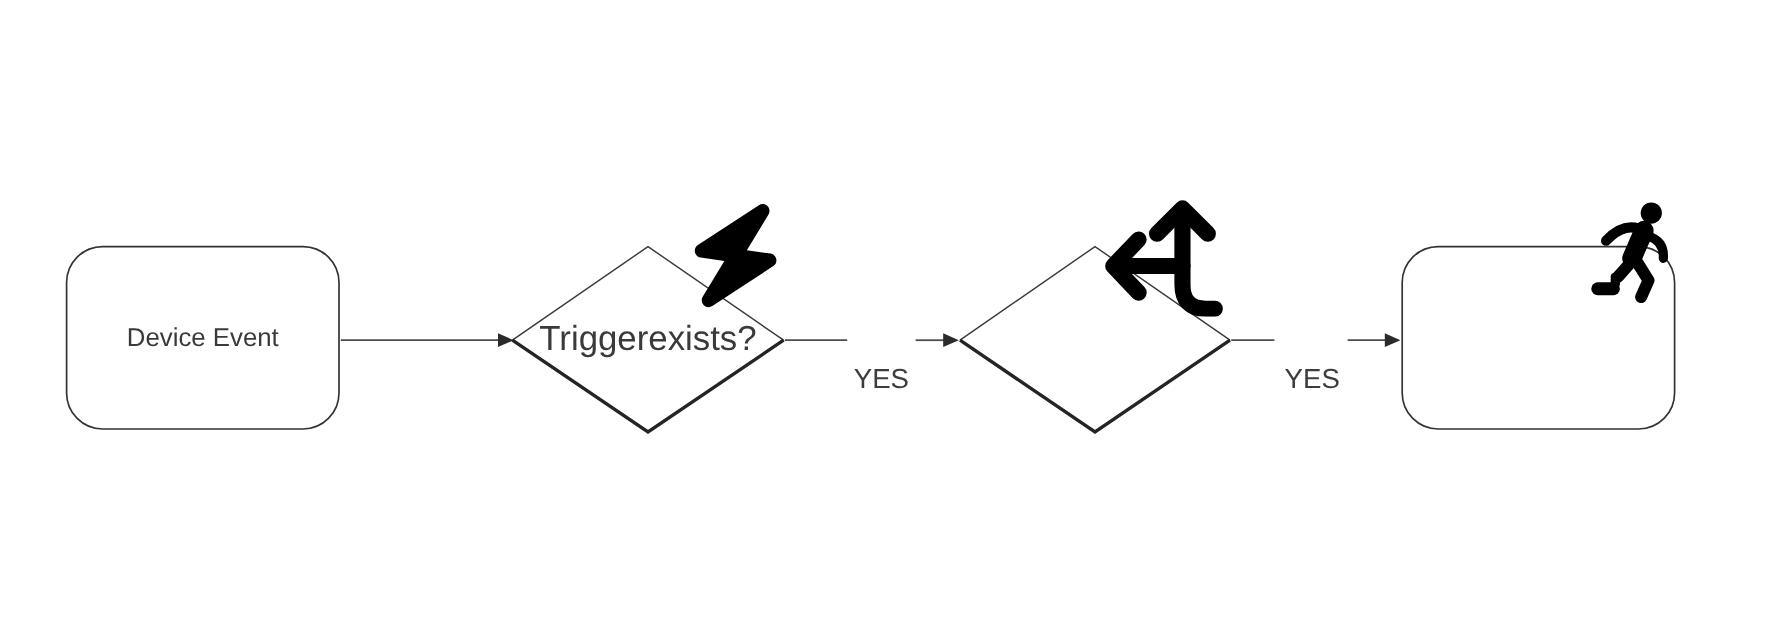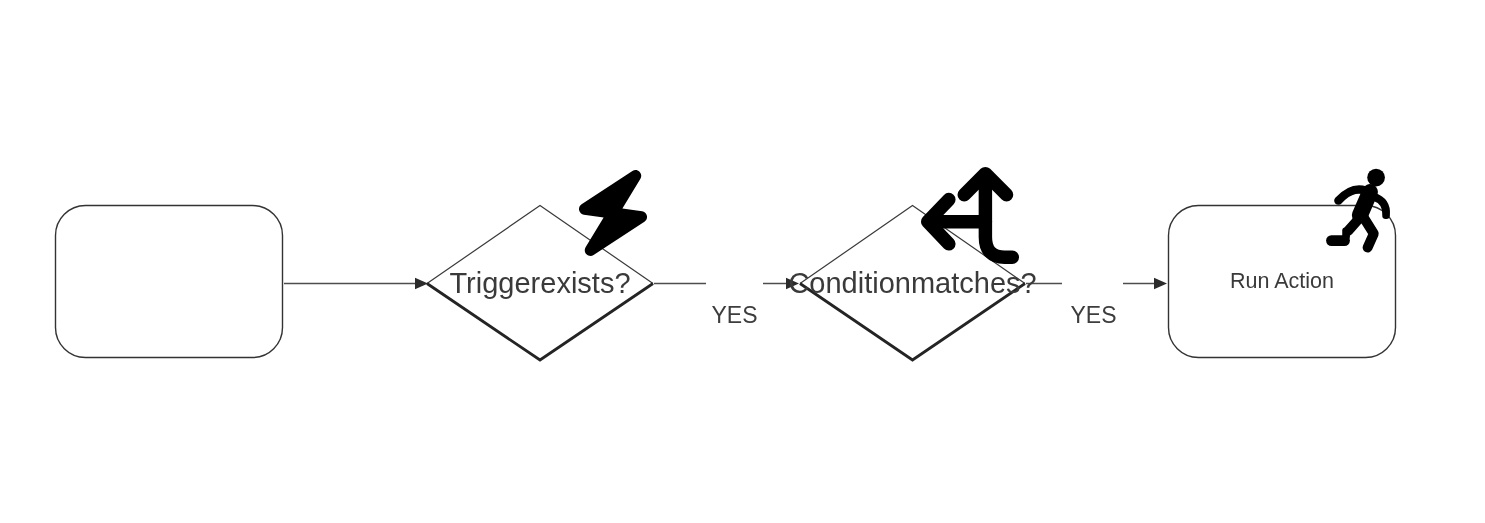--- a/index.html
+++ b/index.html
@@ -94,30 +94,26 @@
     </g>
     <g fill="none" stroke="#000000" stroke-linecap="round" stroke-linejoin="round">
       <path d="M59 34 L46 64" stroke-width="21"></path>
       <path d="M62 36 C46 26 32 30 18 45" stroke-width="11"></path>
       <path d="M64 40 C76 44 81 52 80 64" stroke-width="10"></path>
       <path d="M47 66 L31 84" stroke-width="13"></path>
       <path d="M49 64 L64 88 L56 106" stroke-width="13"></path>
     </g>
   </svg>
 
+  <div class="label node-label" style="left:55px; top:205px; width:228px; height:153px;">Device Event</div>
 
   <div class="label diamond-label" style="left:427px; top:206px; width:226px; height:154px;">
     <div>Trigger</div>
     <div>exists?</div>
   </div>
 
   <div class="label edge-label" style="left:704px; top:268px; width:61px; height:31px;">YES</div>
 
-  <div class="label diamond-label" style="left:800px; top:206px; width:225px; height:154px;">
-    <div>Condition</div>
-    <div>matches?</div>
-  </div>
 
   <div class="label edge-label" style="left:1063px; top:268px; width:61px; height:31px;">YES</div>
 
-  <div class="label node-label" style="left:1168px; top:205px; width:228px; height:153px;">Run Action</div>
 
 </div>
 
 </body></html>

